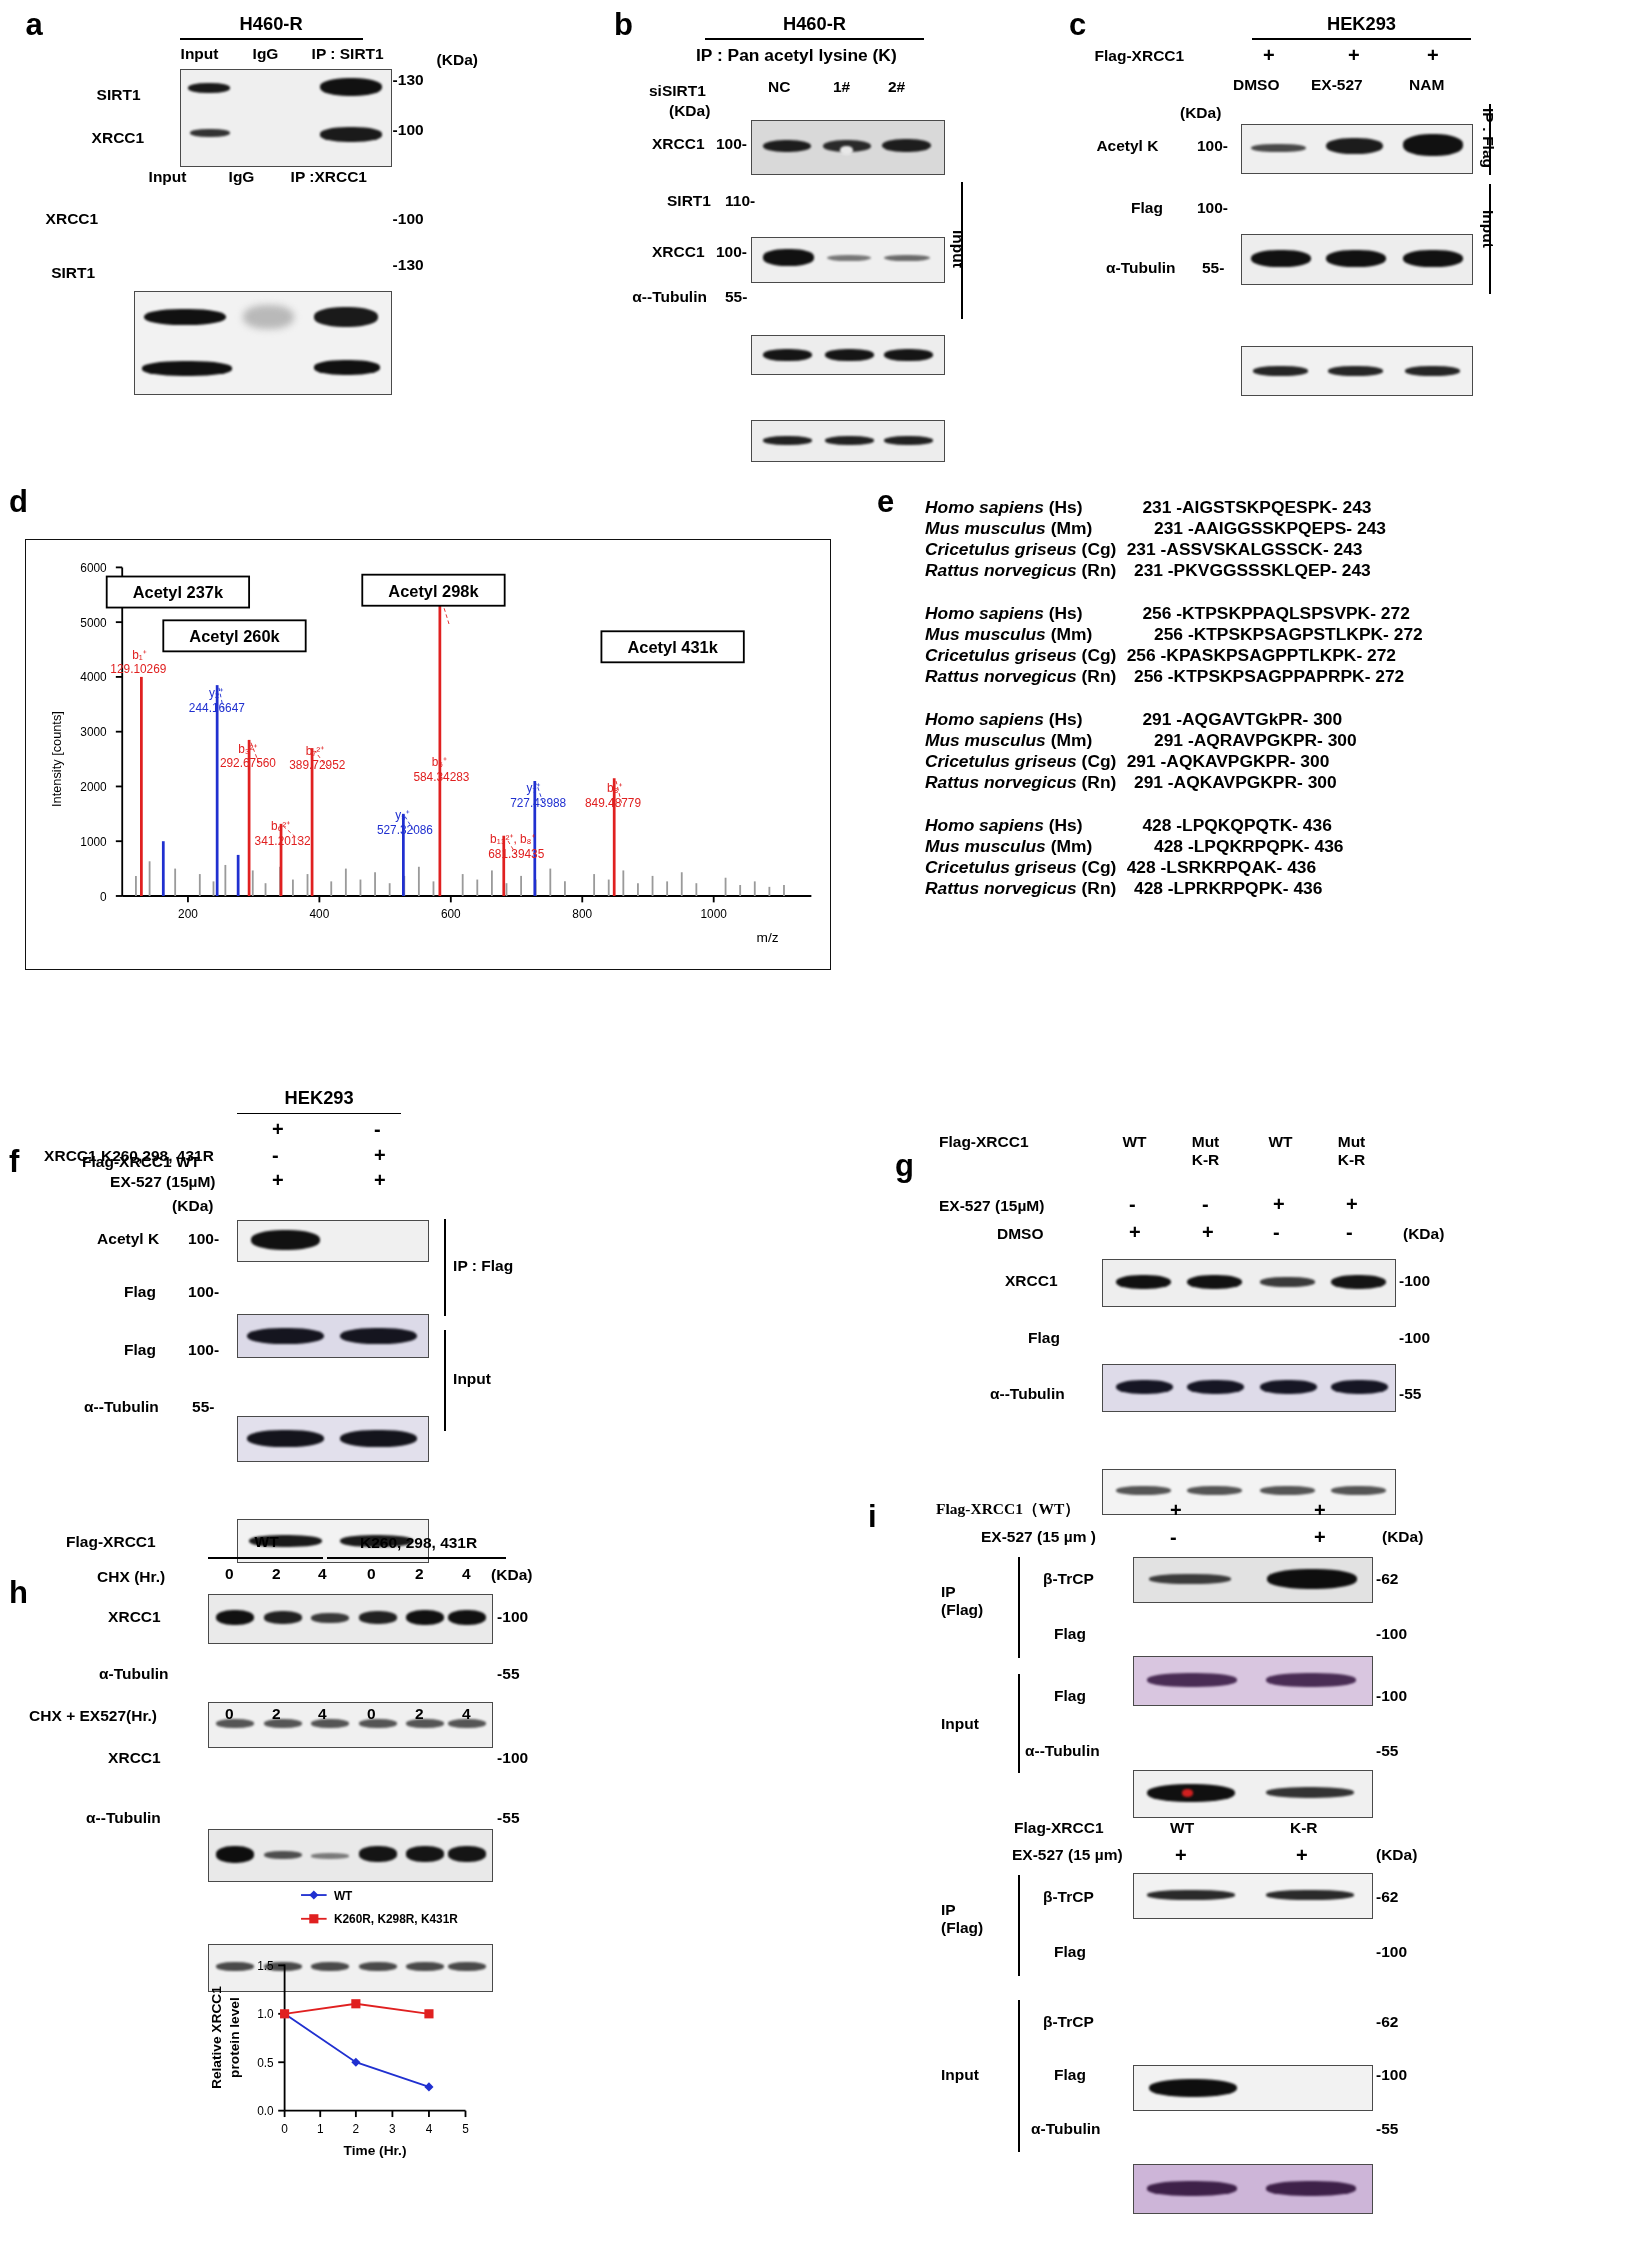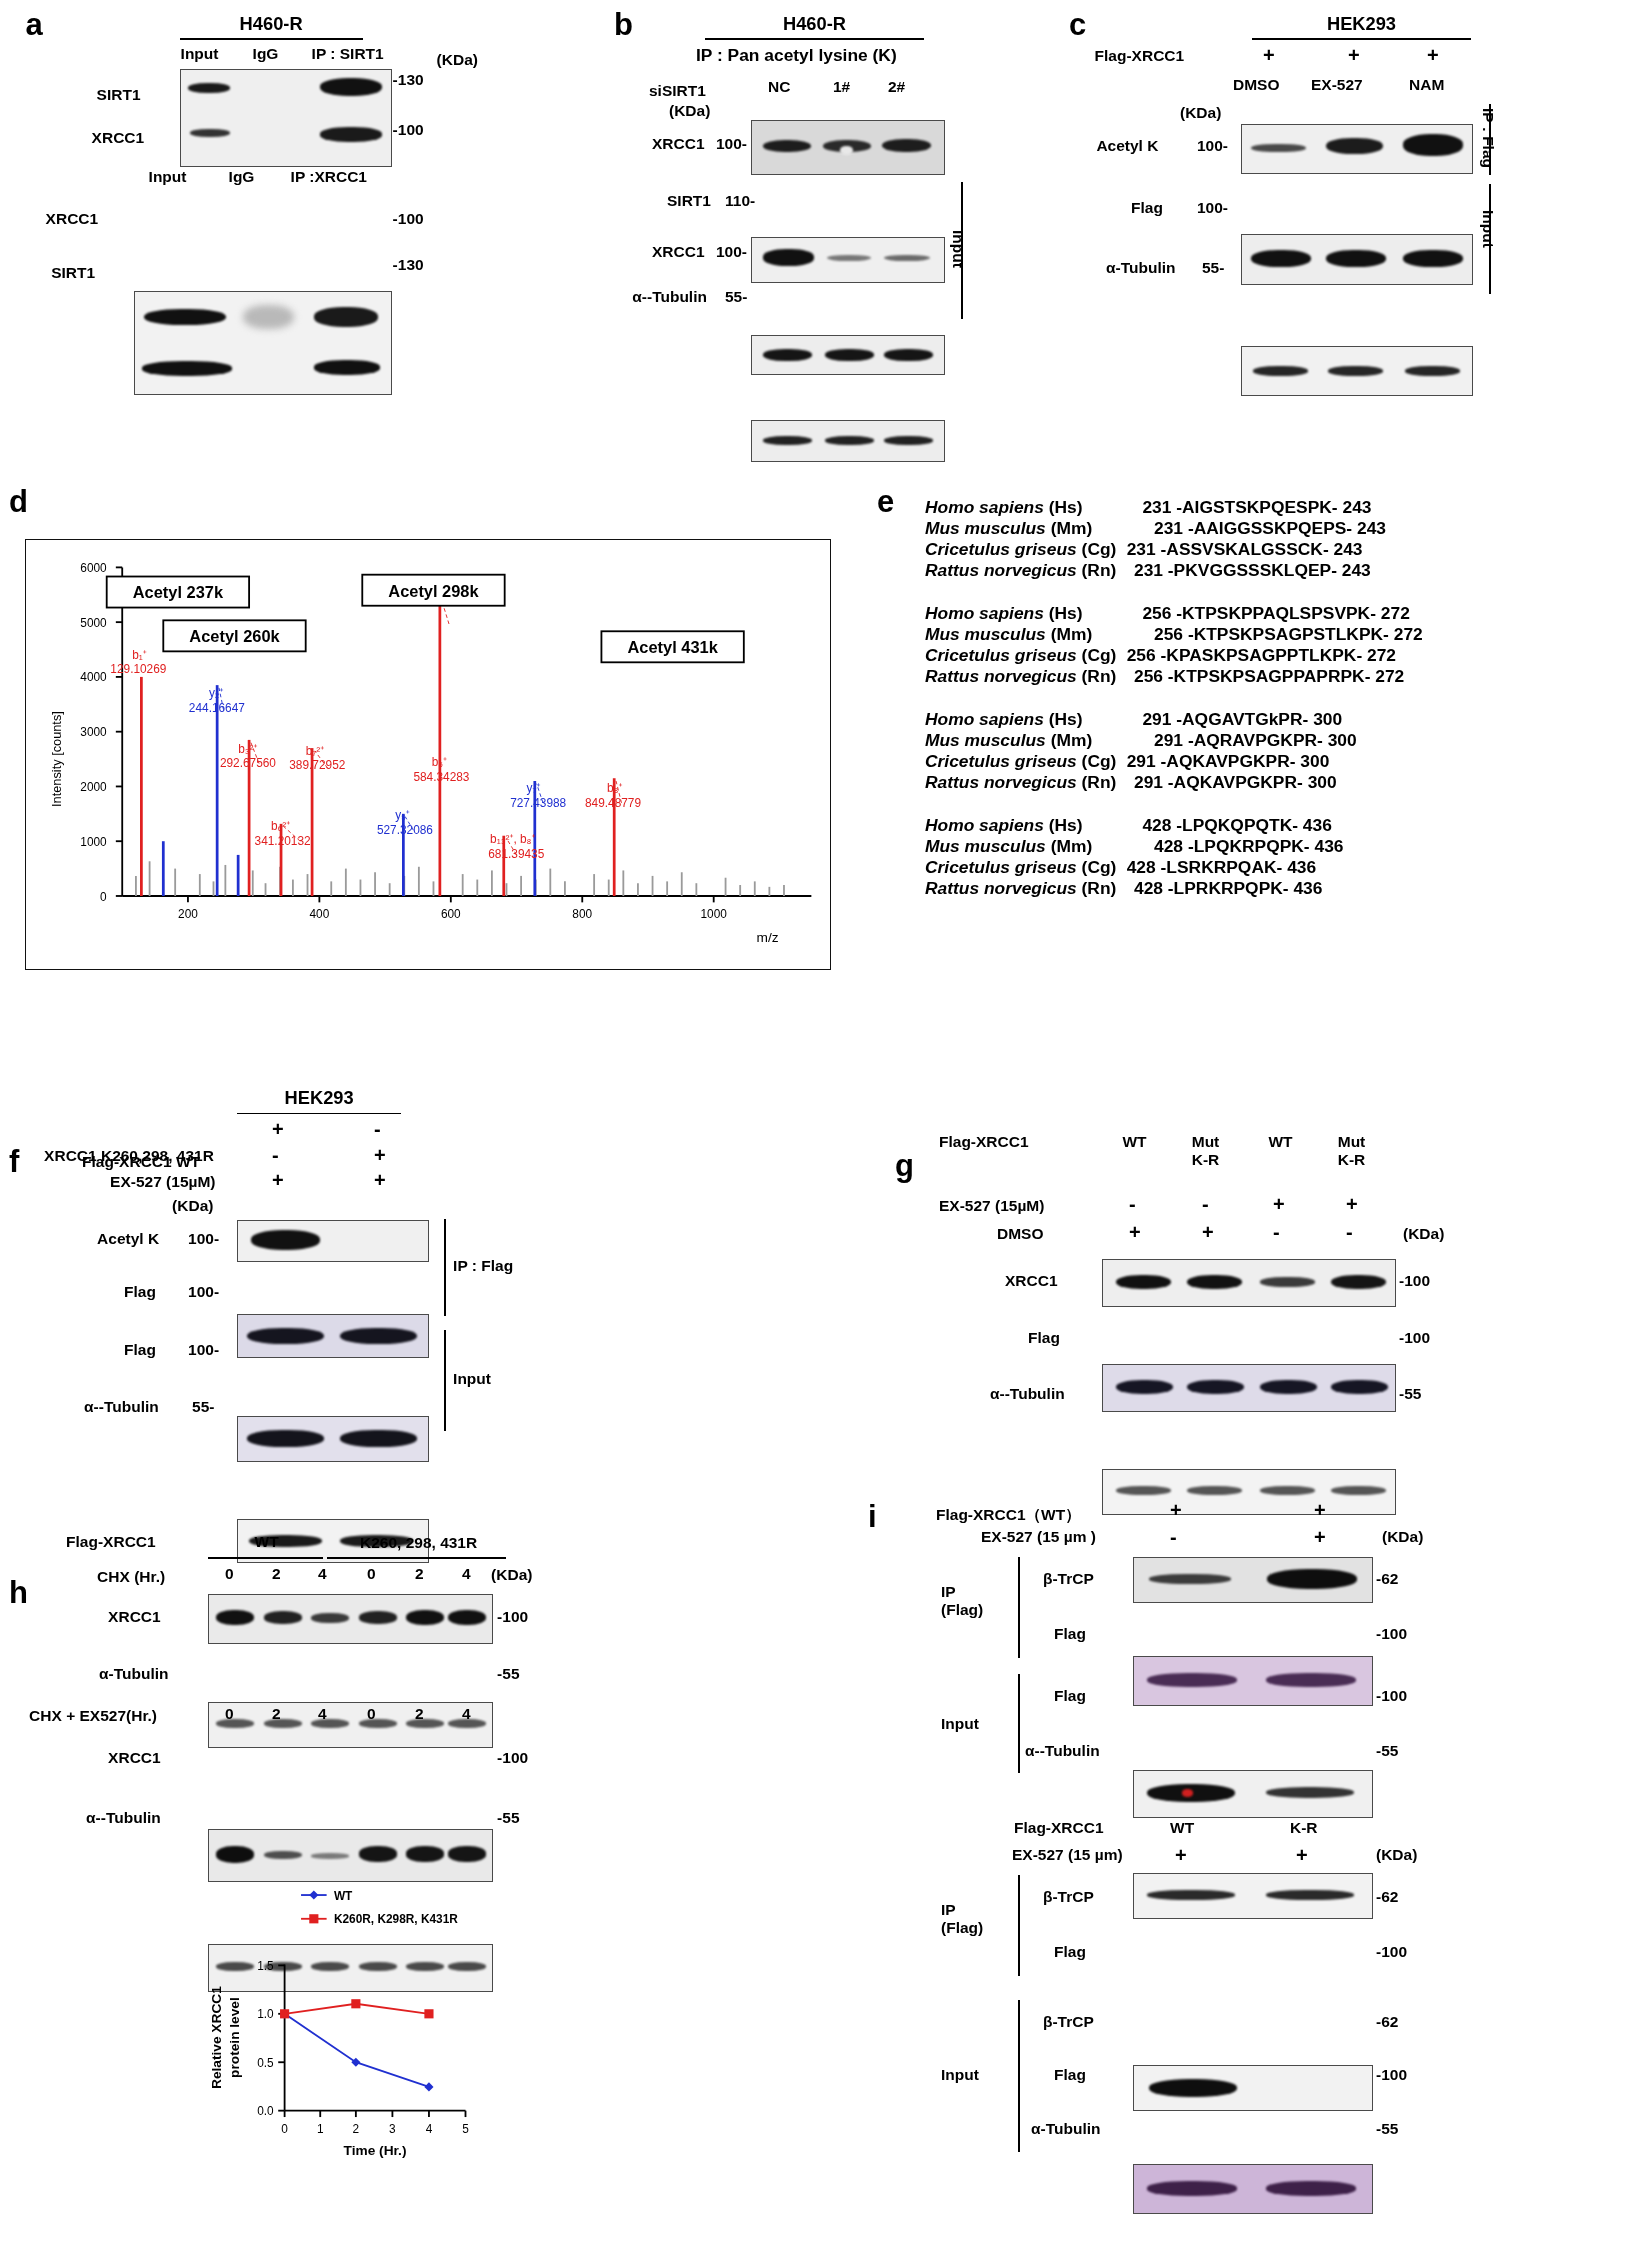--- a/index.html
+++ b/index.html
@@ -565,21 +565,21 @@
       <rect x="127" y="139" width="10" height="10" fill="#e02020"></rect>
       <rect x="205" y="128" width="10" height="10" fill="#e02020"></rect>
       <rect x="285" y="139" width="10" height="10" fill="#e02020"></rect>
     </svg>
   </div>
 </div>
 
 <div class="panel" style="left:868px;top:1499px;width:758px;height:749px;">
   <div class="pl" style="position:absolute;left:0;top:0;">i</div>
 
-  <div class="lbl" style="position:absolute;left:68px;top:6px;">Flag-XRCC1（WT）</div>
+  <div class="lbl" style="position:absolute;left:68px;top:0;font-family:Liberation Serif, serif;">Flag-XRCC1（WT）</div>
   <div class="lbl" style="position:absolute;left:302px;top:0px;font-size:20px;">+</div>
   <div class="lbl" style="position:absolute;left:446px;top:0px;font-size:20px;">+</div>
 
   <div class="lbl" style="position:absolute;left:113px;top:29px;">EX-527 (15 µm )</div>
   <div class="lbl" style="position:absolute;left:302px;top:27.4px;font-size:20px;">-</div>
   <div class="lbl" style="position:absolute;left:446px;top:27.4px;font-size:20px;">+</div>
   <div class="lbl" style="position:absolute;left:514px;top:29px;">(KDa)</div>
 
   <div class="blot" style="left:265px;top:58px;width:238px;height:44px;background:#e2e2e2;">
     <div class="band" style="left:14.6px;top:15.5px;width:82px;height:10px;background:#3c3c3c;"></div>

